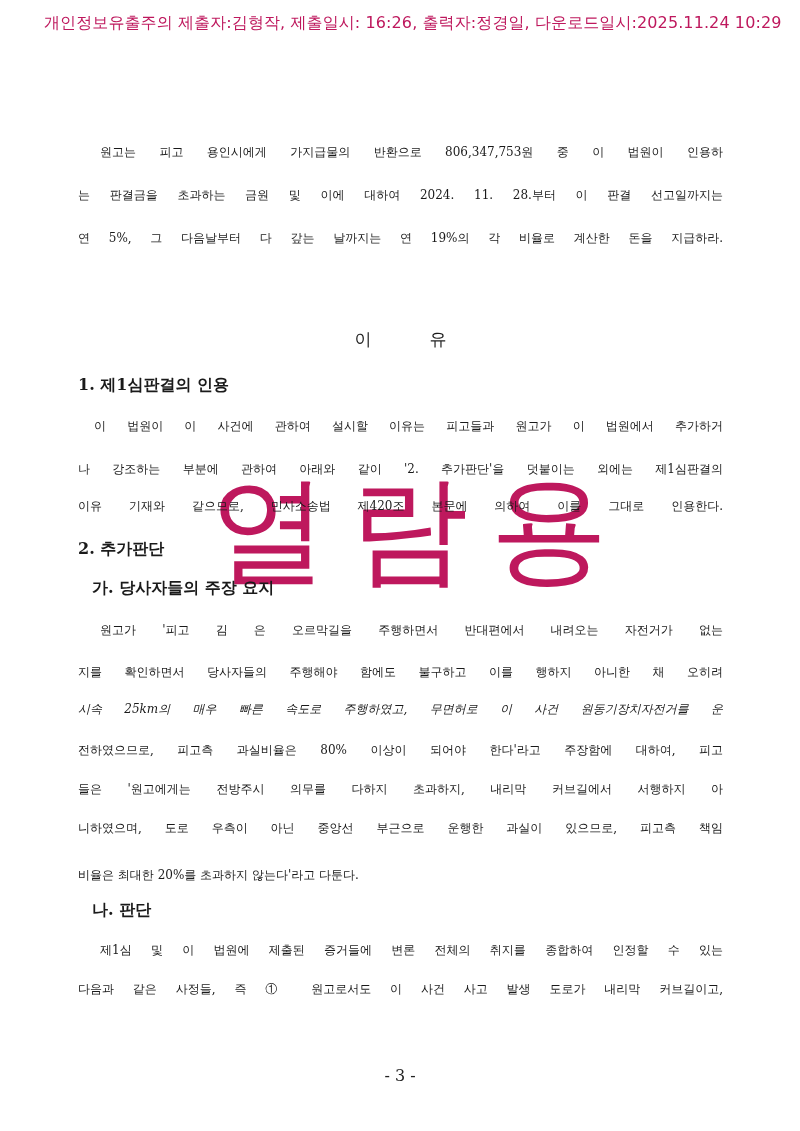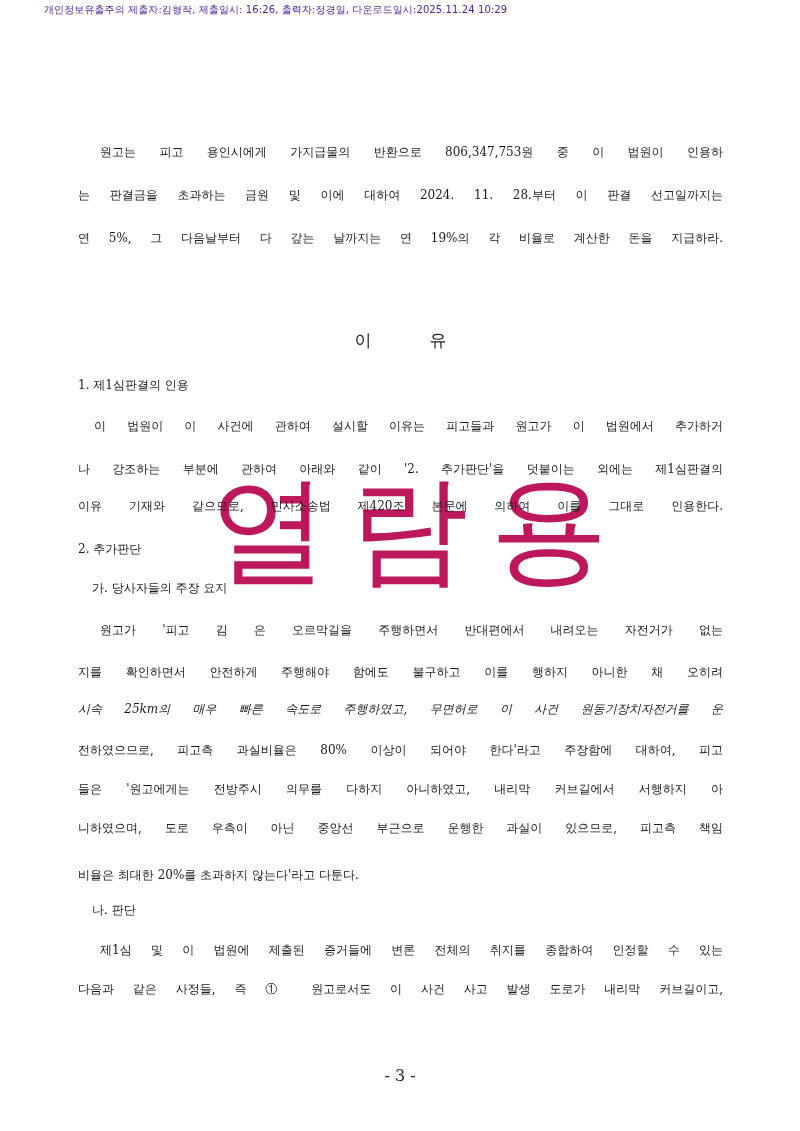--- a/index.html
+++ b/index.html
@@ -9,25 +9,25 @@
     }
     body {
       width: 800px;
       height: 1131px;
       position: relative;
       overflow: hidden;
       color: #1a1a1a;
     }
     .header-bar {
       position: absolute;
-      top: 3px;
+      top: 13px;
       left: 44px;
       font-family: "DejaVu Sans", "Liberation Sans", sans-serif;
-      font-size: 10px;
-      color: #4c1d95;
+      font-size: 16px;
+      color: #be185d;
       letter-spacing: 0.1px;
       white-space: nowrap;
     }
     .watermark {
       position: absolute;
       left: 210px;
       top: 470px;
       font-family: "DejaVu Serif", "Liberation Serif", serif;
       font-size: 118px;
       color: #be185d;
@@ -56,34 +56,34 @@
       line-height: 20px;
     }
     .line.last {
       text-align-last: left;
     }
     .indent1 { padding-left: 22px; box-sizing: border-box; }
     .indent-sm { padding-left: 16px; box-sizing: border-box; }
     .heading {
       position: absolute;
       left: 0;
-      font-size: 12px;
-      font-weight: normal;
+      font-size: 16px;
+      font-weight: bold;
       white-space: nowrap;
       line-height: 20px;
       text-align: right;
     }
     .heading.sub { left: 14px; }
     .title {
       position: absolute;
       top: 331px;
       left: 0;
       width: 645px;
       text-align: center;
-      font-family: Liberation Sans, sans-serif;
+      font-family: Liberation Mono, monospace;
       font-size: 17px;
       line-height: 20px;
       white-space: nowrap;
     }
     .title span { display: inline-block; }
     .title .gap { width: 58px; }
     .page-number {
       position: absolute;
       top: 1066px;
       left: 0;
@@ -119,24 +119,24 @@
     <div class="line" style="top:459px;">나 강조하는 부분에 관하여 아래와 같이 '2. 추가판단'을 덧붙이는 외에는 제1심판결의</div>
     <div class="line" style="top:496px;">이유 기재와 같으므로, 민사소송법 제420조 본문에 의하여 이를 그대로 인용한다.</div>
   </div>
 
   <div>
     <div class="heading" style="top:539px;">2. 추가판단</div>
 
     <div>
       <div class="heading sub" style="top:578px;">가. 당사자들의 주장 요지</div>
       <div class="line indent1" style="top:620px;">원고가 '피고 김     은 오르막길을 주행하면서 반대편에서 내려오는 자전거가 없는</div>
-      <div class="line" style="top:662px;">지를 확인하면서 안전하게 주행해야 함에도 불구하고 이를 행하지 아니한 채 오히려</div>
+      <div class="line" style="top:662px;">지를 확인하면서 당사자들의 주행해야 함에도 불구하고 이를 행하지 아니한 채 오히려</div>
       <div class="line" style="top:699px;font-style:italic;">시속 25km의 매우 빠른 속도로 주행하였고, 무면허로 이 사건 원동기장치자전거를 운</div>
       <div class="line" style="top:740px;">전하였으므로, 피고측 과실비율은 80% 이상이 되어야 한다'라고 주장함에 대하여, 피고</div>
-      <div class="line" style="top:779px;">들은 '원고에게는 전방주시 의무를 다하지 아니하였고, 내리막 커브길에서 서행하지 아</div>
+      <div class="line" style="top:779px;">들은 '원고에게는 전방주시 의무를 다하지 초과하지, 내리막 커브길에서 서행하지 아</div>
       <div class="line" style="top:818px;">니하였으며, 도로 우측이 아닌 중앙선 부근으로 운행한 과실이 있으므로, 피고측 책임</div>
       <div class="line last" style="top:857px;margin-top:8px;">비율은 최대한 20%를 초과하지 않는다'라고 다툰다.</div>
     </div>
 
     <div>
       <div class="heading sub" style="top:900px;">나. 판단</div>
       <div class="line indent1" style="top:940px;">제1심 및 이 법원에 제출된 증거들에 변론 전체의 취지를 종합하여 인정할 수 있는</div>
       <div class="line" style="top:979px;">다음과 같은 사정들, 즉 ① 원고로서도 이 사건 사고 발생 도로가 내리막 커브길이고,</div>
     </div>
   </div>

